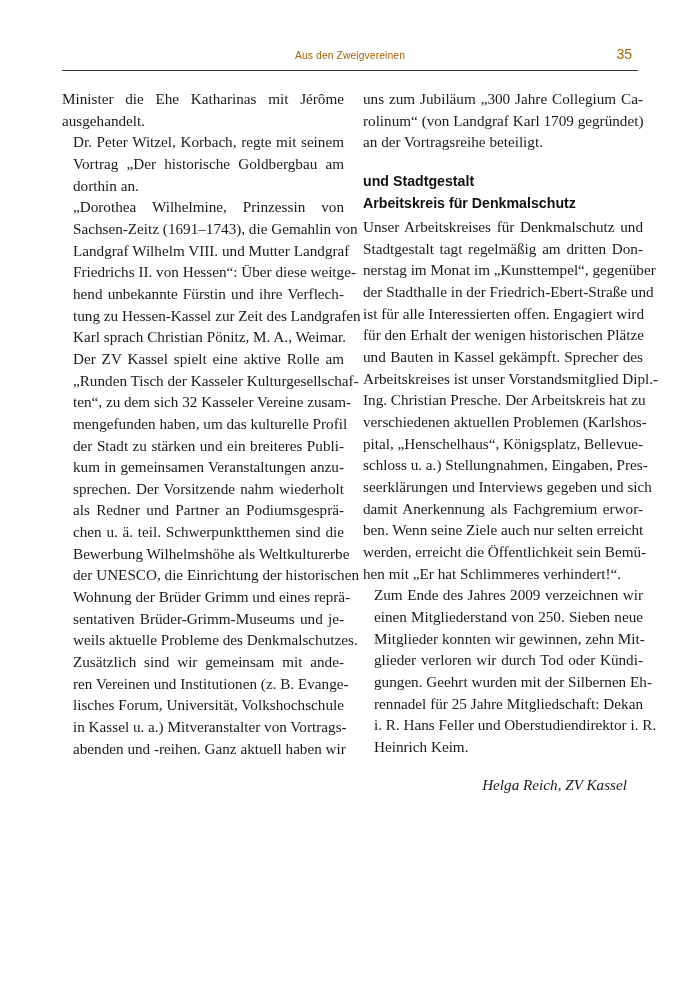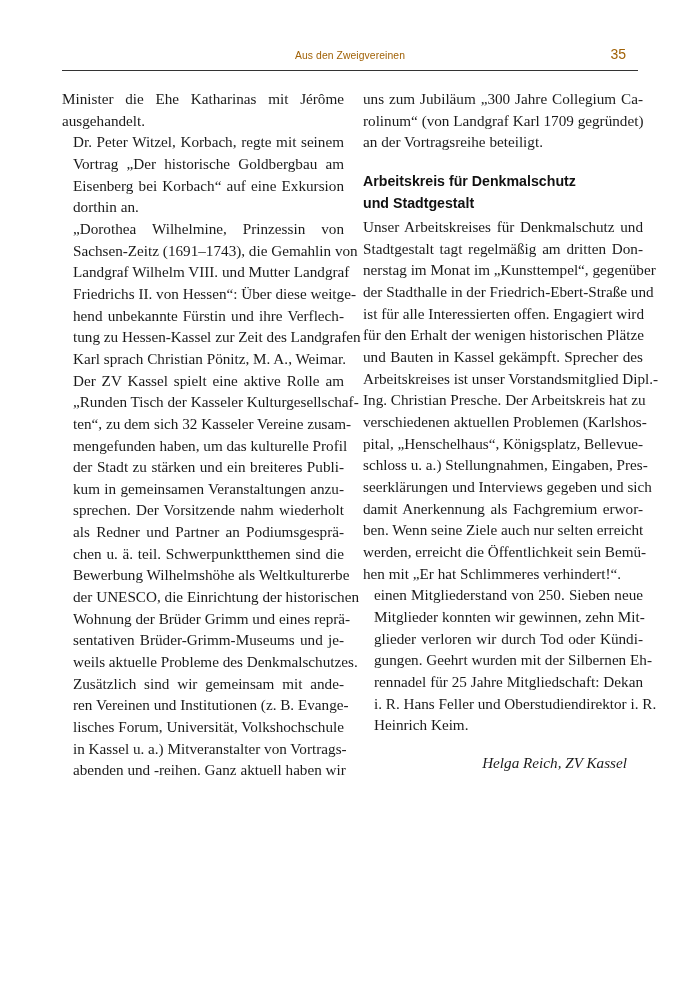--- a/index.html
+++ b/index.html
@@ -6,21 +6,21 @@
   body { width: 700px; height: 988px; position: relative; overflow: hidden; }
   .page-header {
     position: absolute; left: 62px; top: 44px; width: 576px; height: 26px;
     font-family: "Liberation Sans", "DejaVu Sans", sans-serif; color: #a16207;
   }
   .running-head {
     position: absolute; left: 0; right: 0; top: 5px; text-align: center;
     font-size: 11.5px; letter-spacing: 0.1px; transform: scaleX(0.9);
   }
   .page-number {
-    position: absolute; right: 12px; top: 2px; font-size: 14px;
+    position: absolute; right: 6px; top: 2px; font-size: 14px;
   }
   .header-rule {
     position: absolute; left: 62px; top: 70px; width: 576px; height: 0;
     border-top: 1.5px solid #333;
   }
   .column {
     position: absolute; top: 88px; width: 282px;
     font-family: "Liberation Serif", "DejaVu Serif", serif;
     font-size: 15.2px; line-height: 21.65px; color: #1a1a1a;
   }
@@ -49,21 +49,20 @@
 <div class="header-rule"></div>
 
 <div class="column col-left" id="left-col">
     <p class="para">
       <span class="line">Minister die Ehe Katharinas mit Jérôme</span>
       <span class="line last">ausgehandelt.</span>
     </p>
     <p class="para indent">
       <span class="line" style="text-indent: 11px;">Dr. Peter Witzel, Korbach, regte mit seinem</span>
       <span class="line">Vortrag „Der historische Goldbergbau am</span>
-      <span class="line">Eisenberg bei Korbach“ auf eine Exkursion</span>
       <span class="line last">dorthin an.</span>
     </p>
     <p class="para indent">
       <span class="line" style="text-indent: 11px;">„Dorothea Wilhelmine, Prinzessin von</span>
       <span class="line">Sachsen-Zeitz (1691–1743), die Gemahlin von</span>
       <span class="line">Landgraf Wilhelm VIII. und Mutter Landgraf</span>
       <span class="line">Friedrichs II. von Hessen“: Über diese weitge-</span>
       <span class="line">hend unbekannte Fürstin und ihre Verflech-</span>
       <span class="line">tung zu Hessen-Kassel zur Zeit des Landgrafen</span>
       <span class="line last">Karl sprach Christian Pönitz, M. A., Weimar.</span>
@@ -95,22 +94,22 @@
 
 <div class="column col-right" id="right-col">
   <div id="right-intro">
       <p class="para">
         <span class="line">uns zum Jubiläum „300 Jahre Collegium Ca-</span>
         <span class="line">rolinum“ (von Landgraf Karl 1709 gegründet)</span>
         <span class="line last">an der Vortragsreihe beteiligt.</span>
       </p>
     </div>
   <h2 class="section-heading" id="right-heading">
+      <span style="display: block;">und Stadtgestalt</span>
       <span style="display: block;">Arbeitskreis für Denkmalschutz</span>
-      <span style="display: block;">und Stadtgestalt</span>
     </h2>
   <div id="right-paras">
       <p class="para">
         <span class="line">Unser Arbeitskreises für Denkmalschutz und</span>
         <span class="line">Stadtgestalt tagt regelmäßig am dritten Don-</span>
         <span class="line">nerstag im Monat im „Kunsttempel“, gegenüber</span>
         <span class="line">der Stadthalle in der Friedrich-Ebert-Straße und</span>
         <span class="line">ist für alle Interessierten offen. Engagiert wird</span>
         <span class="line">für den Erhalt der wenigen historischen Plätze</span>
         <span class="line">und Bauten in Kassel gekämpft. Sprecher des</span>
@@ -119,20 +118,21 @@
         <span class="line">verschiedenen aktuellen Problemen (Karlshos-</span>
         <span class="line">pital, „Henschelhaus“, Königsplatz, Bellevue-</span>
         <span class="line">schloss u. a.) Stellungnahmen, Eingaben, Pres-</span>
         <span class="line">seerklärungen und Interviews gegeben und sich</span>
         <span class="line">damit Anerkennung als Fachgremium erwor-</span>
         <span class="line">ben. Wenn seine Ziele auch nur selten erreicht</span>
         <span class="line">werden, erreicht die Öffentlichkeit sein Bemü-</span>
         <span class="line last">hen mit „Er hat Schlimmeres verhindert!“.</span>
       </p>
       <p class="para indent">
+        <span class="line" style="text-indent: 11px;">Zum Ende des Jahres 2009 verzeichnen wir</span>
         <span class="line">einen Mitgliederstand von 250. Sieben neue</span>
         <span class="line">Mitglieder konnten wir gewinnen, zehn Mit-</span>
         <span class="line">glieder verloren wir durch Tod oder Kündi-</span>
         <span class="line">gungen. Geehrt wurden mit der Silbernen Eh-</span>
         <span class="line">rennadel für 25 Jahre Mitgliedschaft: Dekan</span>
         <span class="line">i. R. Hans Feller und Oberstudiendirektor i. R.</span>
         <span class="line last">Heinrich Keim.</span>
       </p>
     </div>
   <p class="signature">Helga Reich, ZV Kassel</p>

